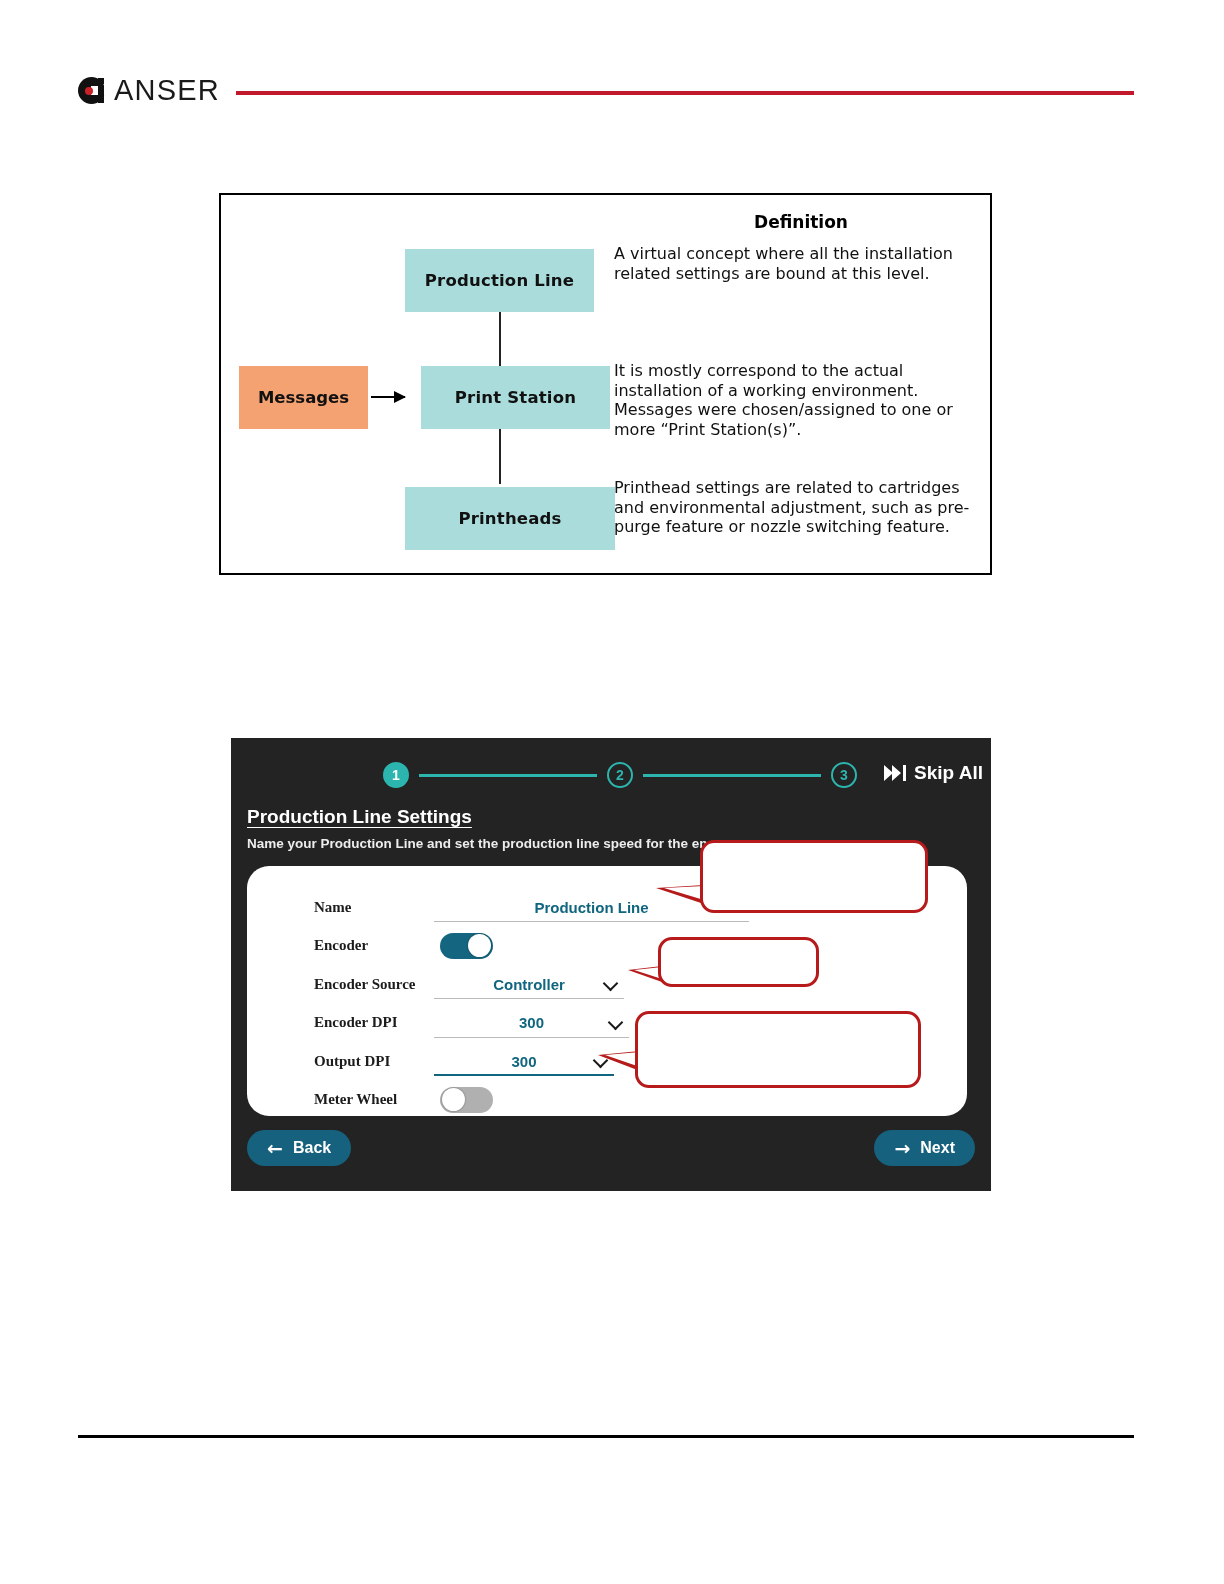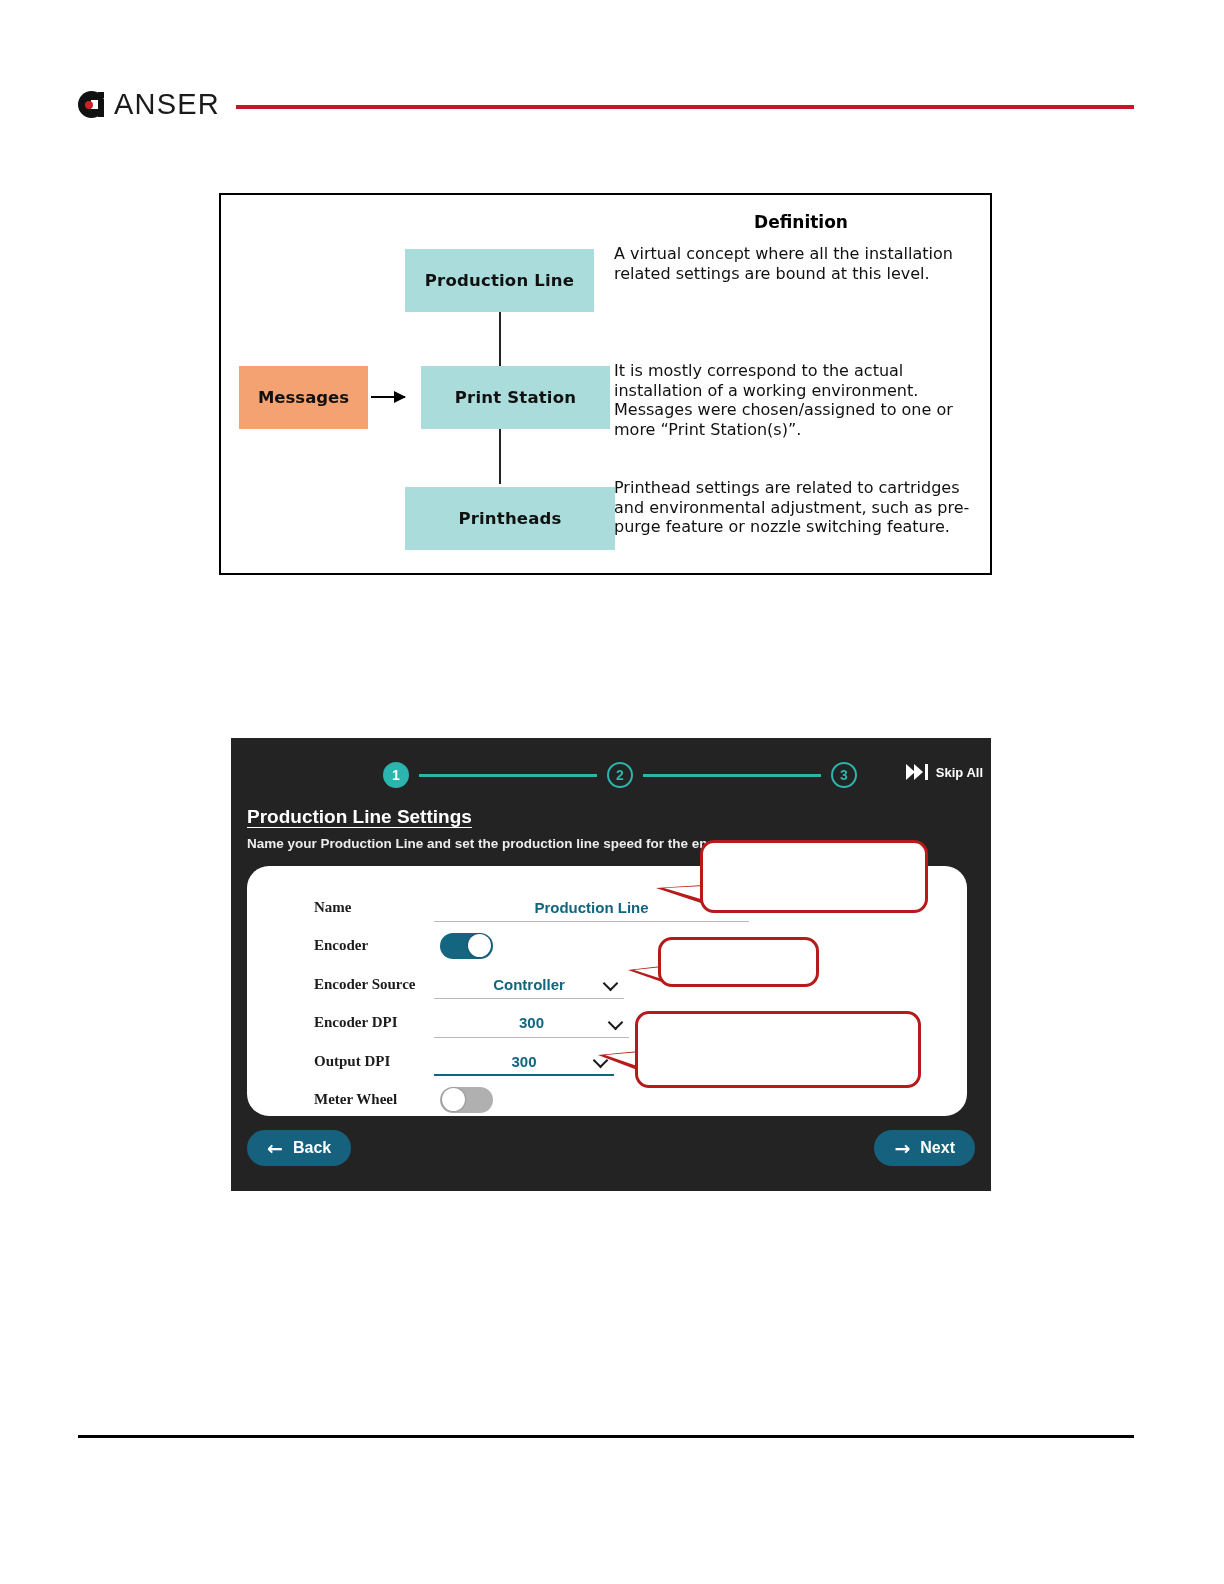--- a/index.html
+++ b/index.html
@@ -13,21 +13,21 @@
     position: relative;
     font-family: "Liberation Sans", sans-serif;
     color: #111111;
     overflow: hidden;
   }
 
   
   .page-header {
     position: absolute;
     left: 78px;
-    top: 83px;
+    top: 69px;
     width: 1056px;
     height: 42px;
     display: flex;
     align-items: center;
   }
   .logo-wrap {
     display: flex;
     align-items: center;
     gap: 9px;
     flex: 0 0 auto;
@@ -243,21 +243,21 @@
     margin: 0 10px;
   }
   .skip-all {
     position: absolute;
     right: 8px;
     top: 6px;
     display: flex;
     align-items: center;
     gap: 6px;
     color: #ffffff;
-    font-size: 13px;
+    font-size: 19px;
     font-weight: bold;
     font-family: "Liberation Sans", sans-serif;
   }
   .skip-icon {
     display: inline-block;
     width: 24px;
     height: 20px;
     position: relative;
   }
   .skip-icon .tri {

